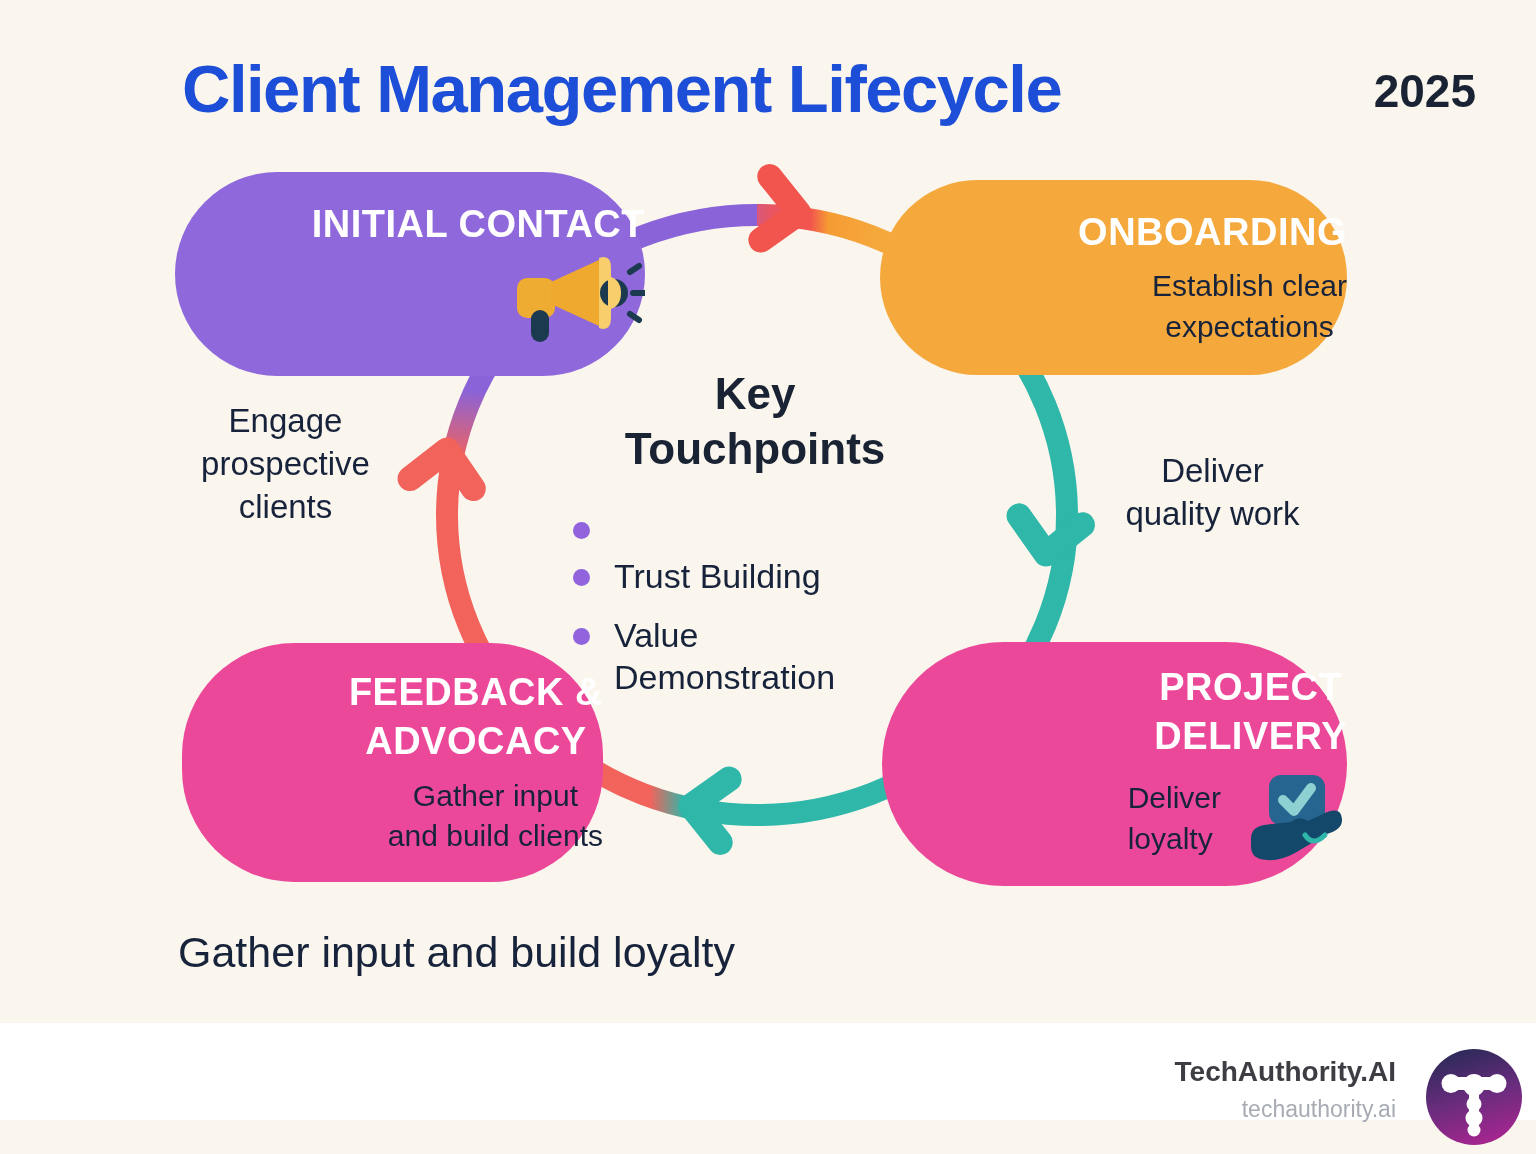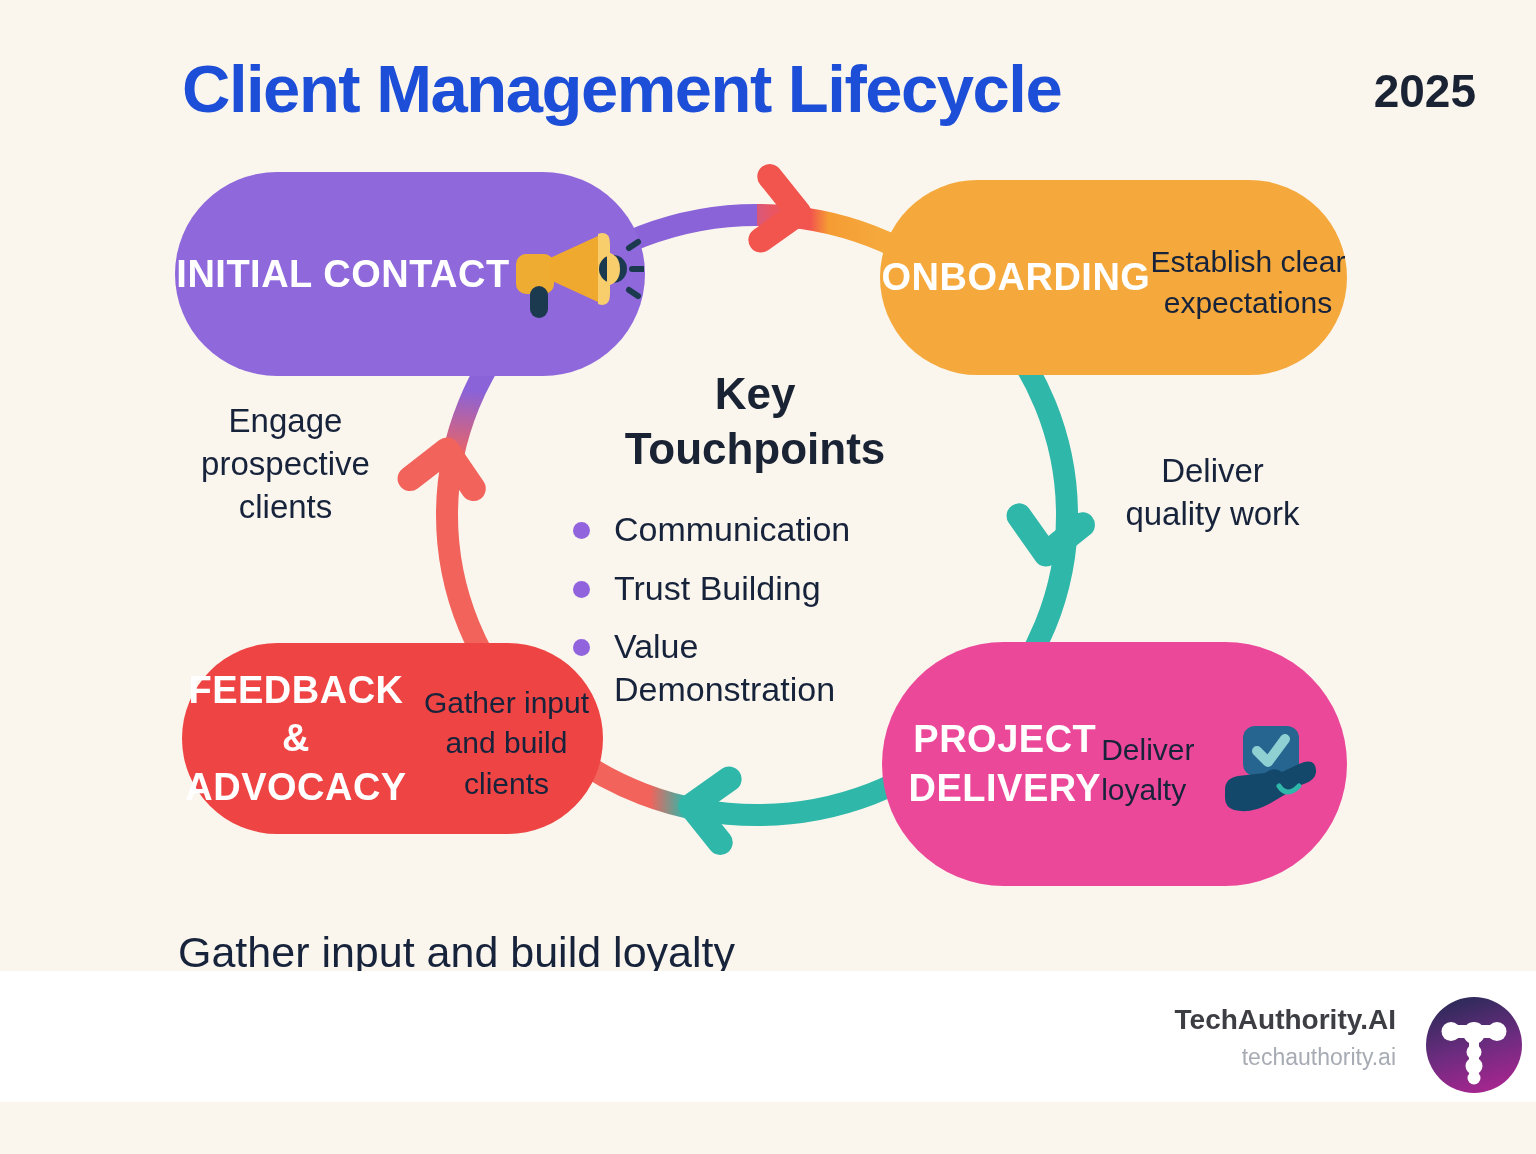--- a/index.html
+++ b/index.html
@@ -33,28 +33,28 @@
     font-size: 46px;
     font-weight: 700;
     color: #1A2333;
   }
 
   .ring-svg { position: absolute; left: 0; top: 0; }
 
   .pill {
     position: absolute;
     display: flex;
-    flex-direction: row;
-    align-items: center;
+    flex-direction: column;
+    align-items: flex-end;
     justify-content: center;
     text-align: center;
   }
   .pill-purple { left: 175px;  top: 172px; width: 470px; height: 204px; border-radius: 102px; background: #8F68DB; }
   .pill-orange { left: 880px;  top: 180px; width: 467px; height: 195px; border-radius: 98px;  background: #F5A93D; }
-  .pill-red    { left: 182px;  top: 643px; width: 421px; height: 191px; border-radius: 112px; background: #ef4444; }
+  .pill-red    { left: 182px;  top: 643px; width: 421px; height: 239px; border-radius: 112px; background: #ec4899; }
   .pill-teal   { left: 882px;  top: 642px; width: 465px; height: 244px; border-radius: 122px; background: #ec4899; }
 
   .pill-title {
     color: #FFFFFF;
     font-weight: 700;
     font-size: 38px;
     letter-spacing: 0.5px;
     line-height: 1.28;
   }
   .pill-sub {
@@ -123,23 +123,23 @@
     position: absolute;
     left: 178px;
     top: 928px;
     font-size: 43px;
     color: #17233B;
   }
 
   .footer {
     position: absolute;
     left: 0;
-    top: 971px;
+    top: 1023px;
     width: 1536px;
-    height: 131px;
+    height: 97px;
     background: #FFFFFF;
   }
   .brand-block {
     position: absolute;
     right: 140px;
     top: 33px;
     text-align: right;
   }
   .brand-name { font-size: 28px; font-weight: 700; color: #3D3D44; }
   .brand-site { font-size: 23px; color: #A7ABB3; margin-top: 8px; }
@@ -266,21 +266,20 @@
   </div>
 
   <div class="center-block">
     <div class="center-heading">
       <div>Key</div>
       <div>Touchpoints</div>
     </div>
     <div class="bullet-list">
       <div class="bullet-item">
         <span class="bullet-dot"></span>
-        <span class="bullet-text">Communication</span>
       </div>
       <div class="bullet-item">
         <span class="bullet-dot"></span>
         <span class="bullet-text">Trust Building</span>
       </div>
       <div class="bullet-item">
         <span class="bullet-dot"></span>
         <span class="bullet-text">Value Demonstration</span>
       </div>
     </div>

